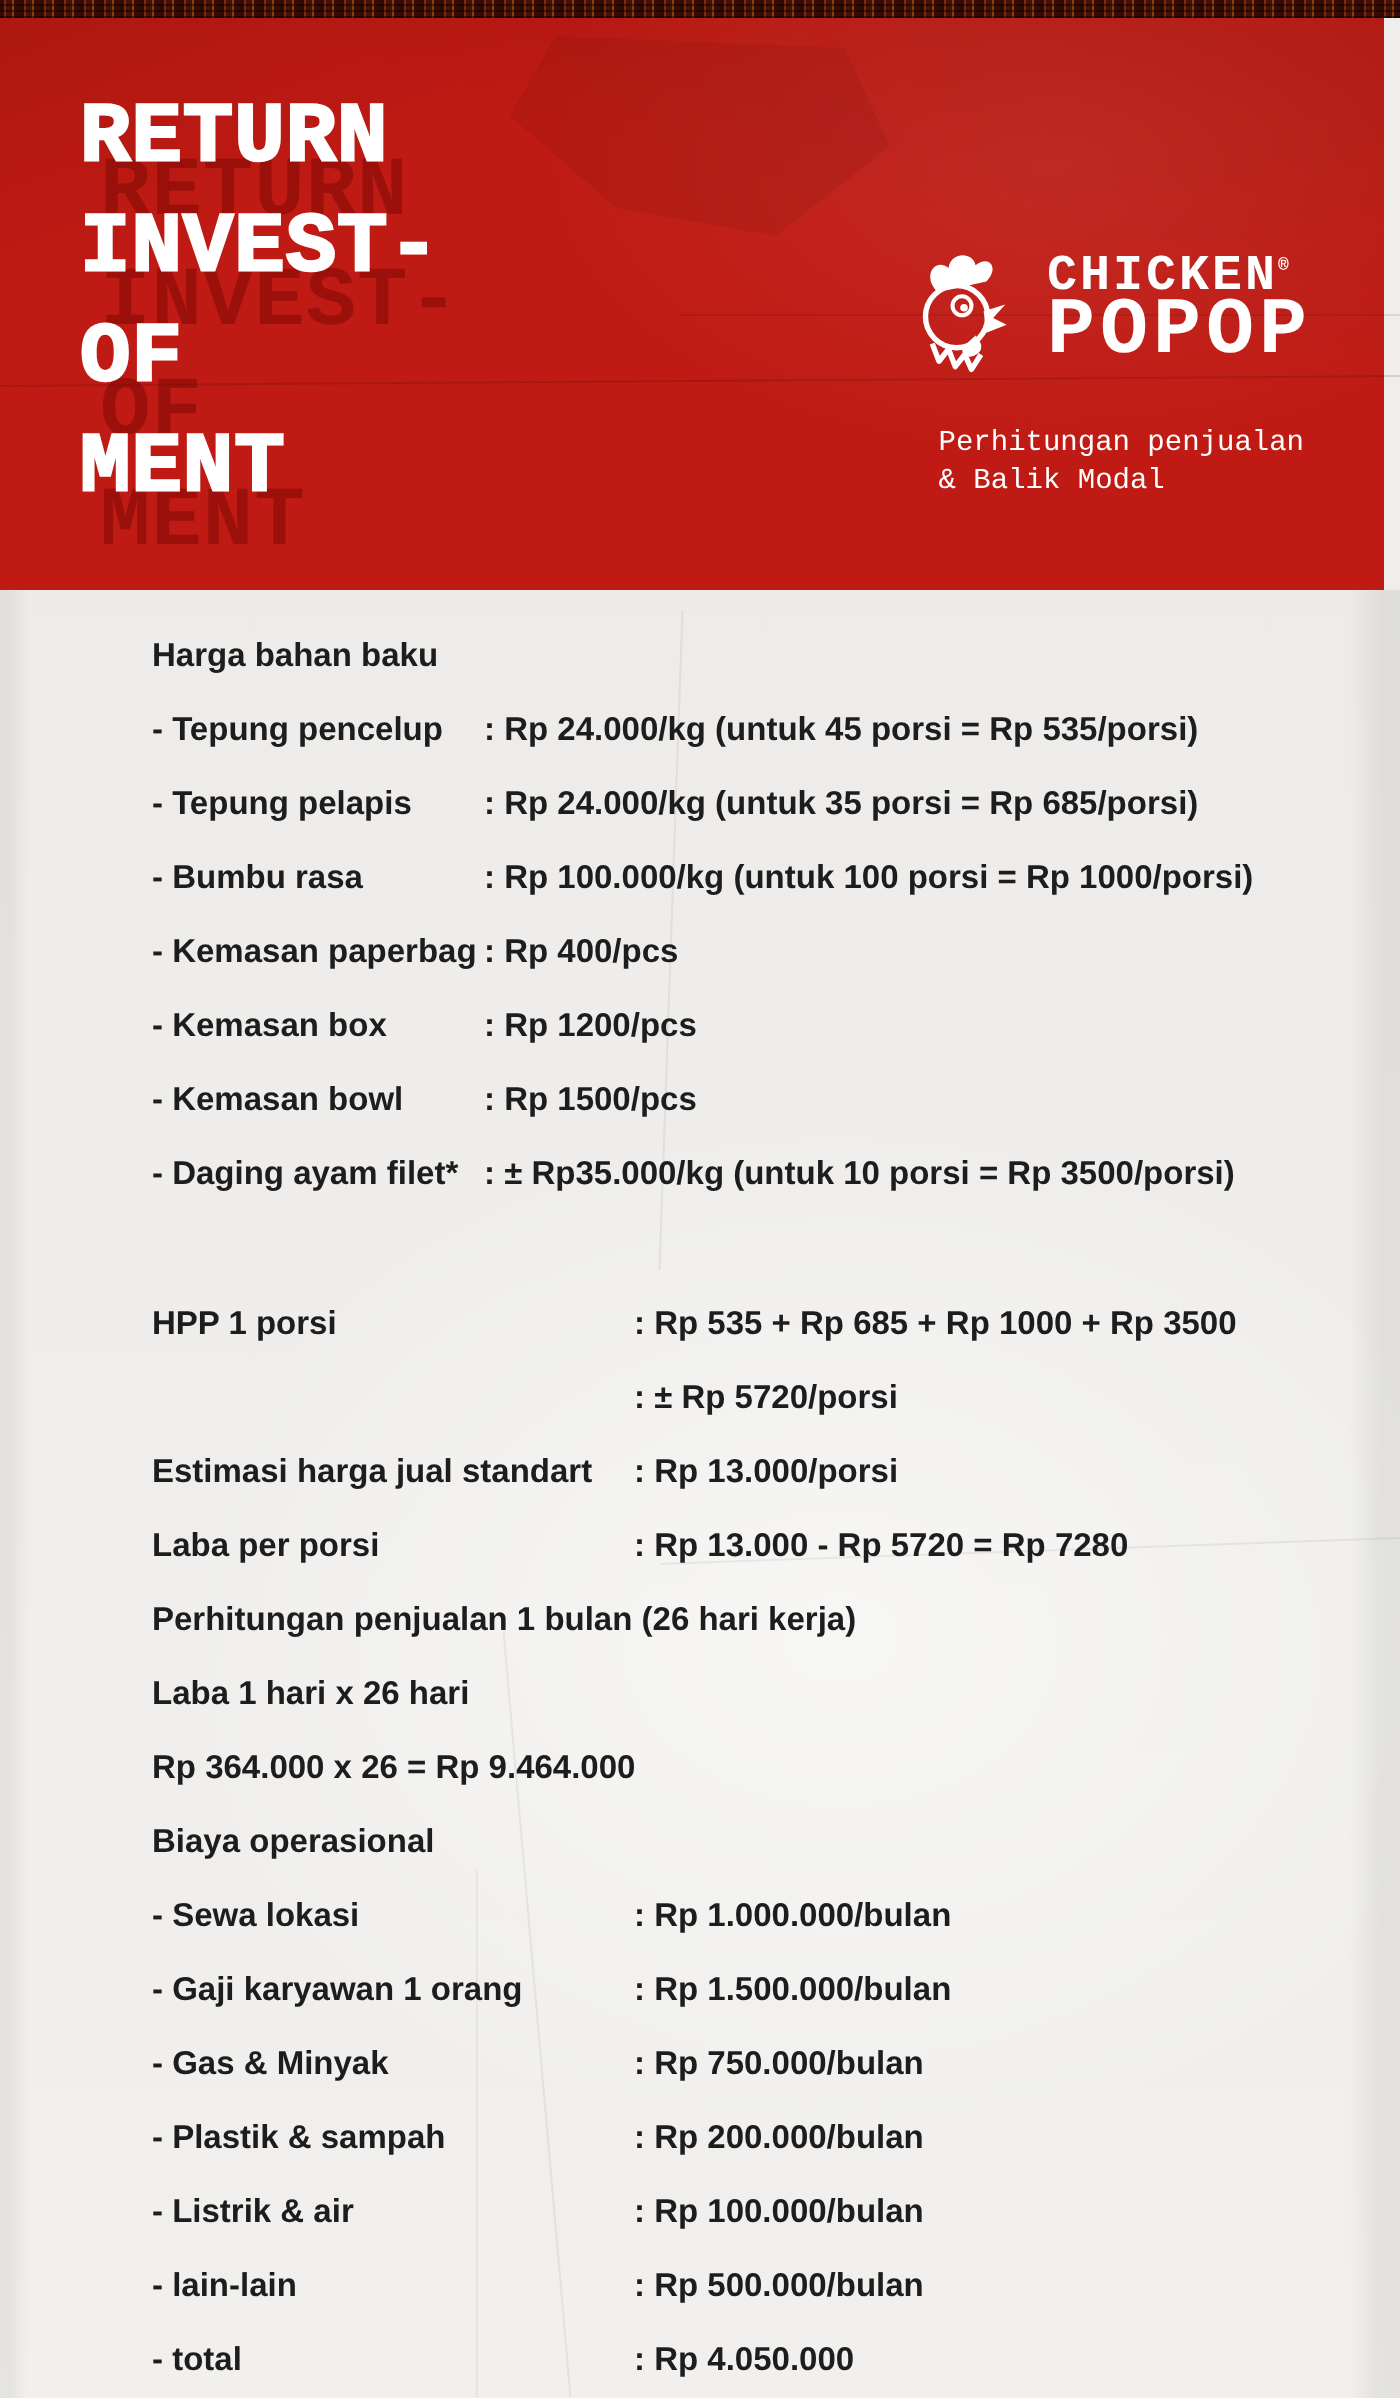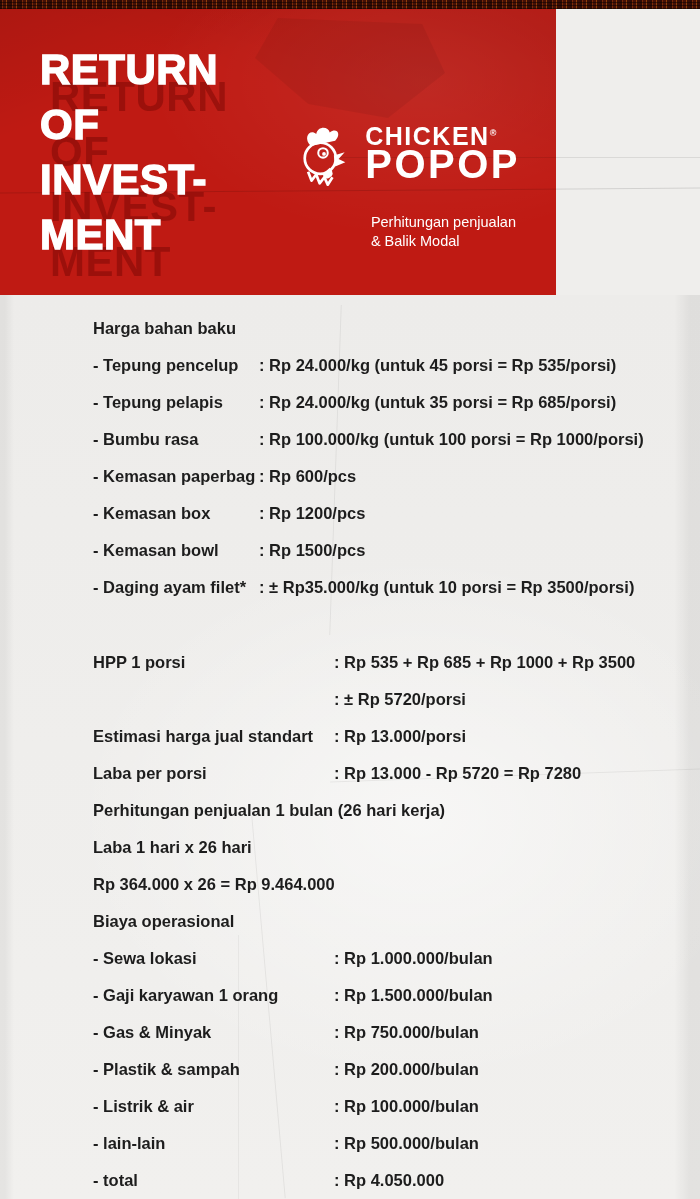--- a/index.html
+++ b/index.html
@@ -4,26 +4,27 @@
 <style>
   html,body { margin:0; padding:0; background:#888; }
   .page {
     position:relative; width:700px; height:1199px; margin:0 auto;
     overflow:hidden; background:#efeeec;
     font-family:"Liberation Sans", sans-serif;
   }
 
   
   .header {
-    position:absolute; top:0; left:0; width:556px; height:295px;
+    position:absolute; top:0; left:0; width:692px; height:295px;
     background:
       radial-gradient(440px 250px at 76% 28%, rgba(255,255,255,0.07), transparent 62%),
       linear-gradient(160deg, rgba(0,0,0,0.10) 0%, transparent 28%),
       linear-gradient(18deg, transparent 62%, rgba(0,0,0,0.07) 92%),
       #bf1a13;
+    font-family: Liberation Mono, monospace;
   }
   .torn-strip {
     position:absolute; top:0; left:0; width:700px; height:9px;
     background:
       repeating-linear-gradient(0deg, rgba(0,0,0,0.45) 0 1px, transparent 1px 3px),
       repeating-linear-gradient(90deg, #2e0a04 0 2px, #7c2a08 2px 3px, #451006 3px 6px, #8f3d0a 6px 7px, #380c04 7px 10px);
   }
   .crease { position:absolute; background:rgba(0,0,0,0.12); pointer-events:none; }
   .crease.h1 { top:190px; left:0; width:700px; height:1px; transform:rotate(-0.4deg); }
   .crease.h2 { top:157px; left:340px; width:360px; height:1px; opacity:.7; }
@@ -58,22 +59,22 @@
       linear-gradient(180deg, #edecea, #f1f0ee);
   }
   .pcrease { position:absolute; background:rgba(0,0,0,0.06); pointer-events:none; }
   .pcrease.v1 { top:10px; left:335px; width:1px; height:330px; transform:rotate(2deg); }
   .pcrease.v2 { top:520px; left:268px; width:1px; height:384px; transform:rotate(-5deg); }
   .pcrease.v3 { top:640px; left:238px; width:1px; height:264px; opacity:.7; }
   .pcrease.d1 { top:480px; left:330px; width:370px; height:1px; transform:rotate(-2deg); }
 
   .content {
     position:relative; z-index:2;
-    padding:22px 34px 0 57px;
-    color:#1d1d1d; font-size:16.5px; font-weight:bold;margin-left:36px;
+    padding:22px 34px 0 76px;
+    color:#1d1d1d; font-size:16.5px; font-weight:bold;
   }
   .heading, .row, .tline { line-height:23px; margin-bottom:14px; }
   .row { display:flex;justify-content:space-between; }
   .row .lbl { flex:none; }
   .sec-bahan .lbl { width:166px; }
   .sec-hpp .lbl, .sec-oper .lbl { width:241px; }
   .row .val { flex:1; white-space:nowrap; }
   .sec-hpp { margin-top:52px; }
 </style>
 </head>
@@ -81,22 +82,22 @@
 
 <div class="page">
 
   <div class="header">
     <div class="patch"></div>
     <div class="crease h1"></div>
     <div class="crease h2"></div>
 
     <div class="page-title">
       <div>RETURN</div>
+      <div>INVEST-</div>
       <div>OF</div>
-      <div>INVEST-</div>
       <div>MENT</div>
     </div>
 
     <div class="brand">
       <svg width="46" height="74" viewBox="0 0 68 104">
         <path d="M16 30 C4 18 14 4 24 12 C26 0 42 0 44 10 C54 2 62 12 52 22" fill="#fff"></path>
         <circle cx="30" cy="48" r="23" fill="none" stroke="#fff" stroke-width="4"></circle>
         <circle cx="34" cy="40" r="7" fill="none" stroke="#fff" stroke-width="3"></circle>
         <circle cx="35.5" cy="41.5" r="2.8" fill="#fff"></circle>
         <path d="M50 44 L66 39 L57 49 L67 54 L52 60 Z" fill="#fff"></path>
@@ -134,21 +135,21 @@
         <div class="row">
             <div class="lbl">- Tepung pelapis</div>
             <div class="val">: Rp 24.000/kg (untuk 35 porsi = Rp 685/porsi)</div>
           </div>
         <div class="row">
             <div class="lbl">- Bumbu rasa</div>
             <div class="val">: Rp 100.000/kg (untuk 100 porsi = Rp 1000/porsi)</div>
           </div>
         <div class="row">
             <div class="lbl">- Kemasan paperbag</div>
-            <div class="val">: Rp 600/pcs</div>
+            <div class="val">: Rp 400/pcs</div>
           </div>
         <div class="row">
             <div class="lbl">- Kemasan box</div>
             <div class="val">: Rp 1200/pcs</div>
           </div>
         <div class="row">
             <div class="lbl">- Kemasan bowl</div>
             <div class="val">: Rp 1500/pcs</div>
           </div>
         <div class="row">

